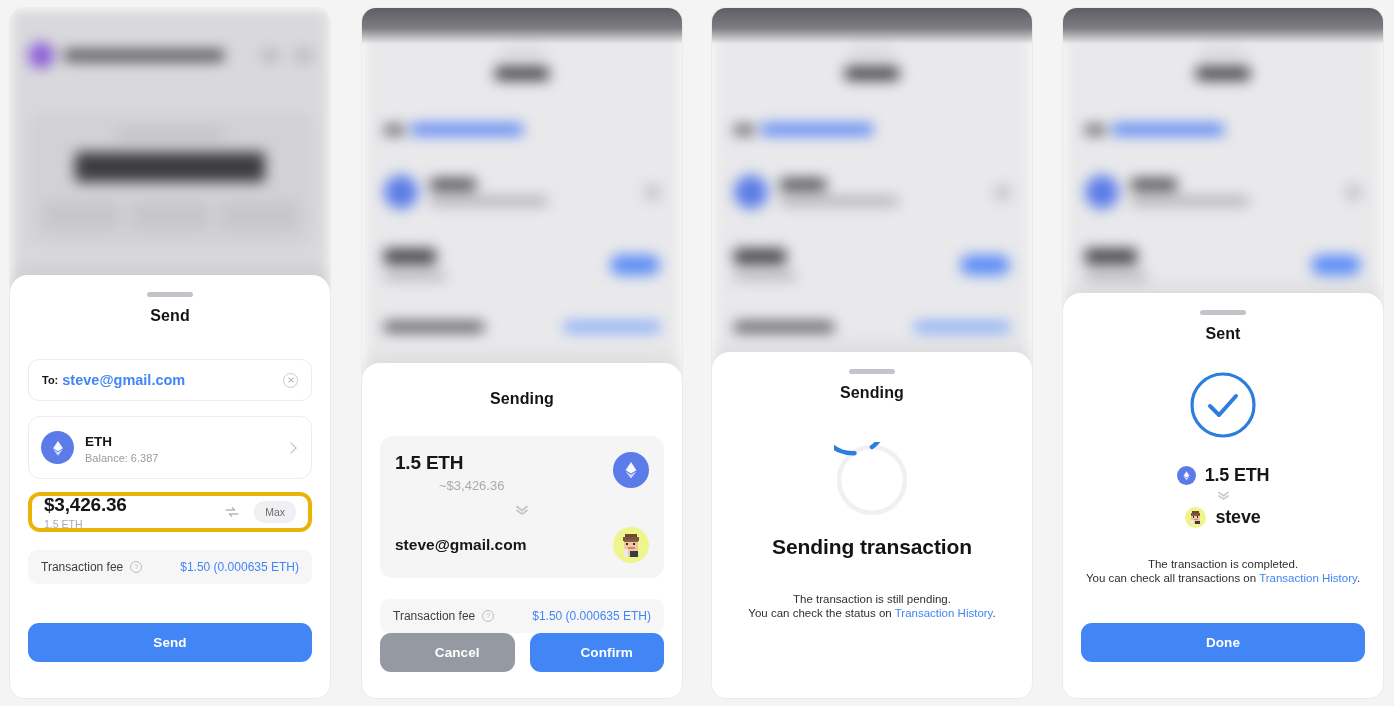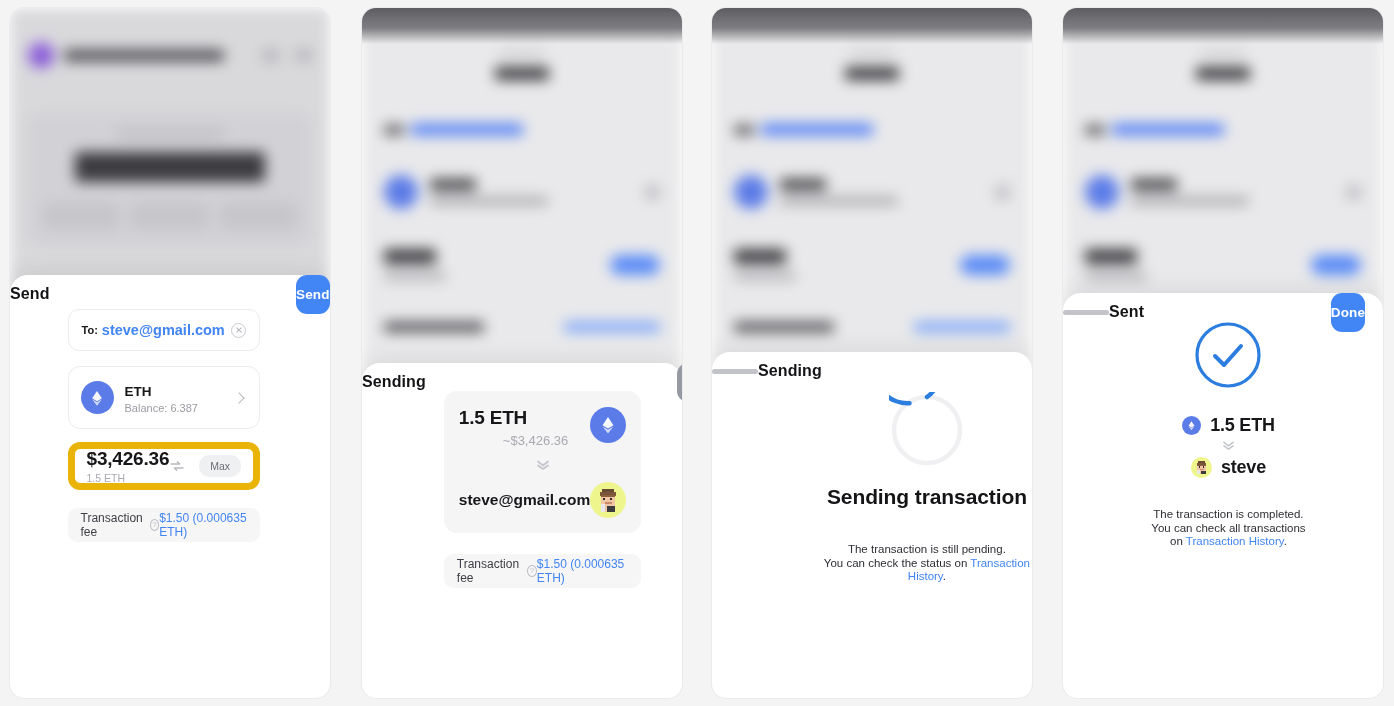--- a/index.html
+++ b/index.html
@@ -91,21 +91,21 @@
   .sb-fee { display: flex; align-items: center; margin-top: 42px; }
   .sb-fee e { height: 10px; width: 100px; border-radius: 3px; background: #505055; display:block; }
   .sb-fee f { margin-left: auto; height: 10px; width: 96px; border-radius: 3px; background: #7ba5f8; display:block; }
 
   
   .sheet {
     position: absolute; left: 0; right: 0; bottom: 0;
     background: #ffffff;
     border-radius: 18px 18px 14px 14px;
     box-shadow: 0 -4px 22px rgba(0,0,0,0.07);
-    display: flex; flex-direction: row;
+    display: flex; flex-direction: column;
   }
   #sheet1 { top: 267px; }
   #sheet2 { top: 355px; }
   #sheet3 { top: 344px; }
   #sheet4 { top: 285px; }
 
   .grab {
     width: 46px; height: 5px; border-radius: 3px;
     background: #c3c4ca; margin: 17px auto 0;
   }
@@ -148,21 +148,21 @@
   .token-name { font-size: 13.5px; font-weight: bold; color: #17171a; }
   .token-bal { font-size: 11px; color: #9b9ca2; margin-top: 2px; }
   .row-chev {
     margin-left: auto; width: 8px; height: 8px;
     border-right: 1.6px solid #b9bac0; border-top: 1.6px solid #b9bac0;
     transform: rotate(45deg); margin-right: 4px;
   }
 
   
   .amount-row {
-    margin-top: 13px; height: 48px; border: 7px solid #eab308;
+    margin-top: 13px; height: 40px; border: 4px solid #eab308;
     border-radius: 12px; display: flex; align-items: center; padding: 0 12px;
   }
   .amt-fiat { font-size: 19px; font-weight: bold; color: #17171a; letter-spacing: -.2px; }
   .amt-crypto { font-size: 10.5px; color: #a9aab0; margin-top: 2px; }
   .swap-icon { margin-left: auto; width: 16px; height: 16px; opacity: .62; }
   .max-badge {
     margin-left: 14px; background: #eff0f2; color: #6d6e75;
     font-size: 10.5px; border-radius: 10px; padding: 5px 11px; cursor: pointer;
   }
 

